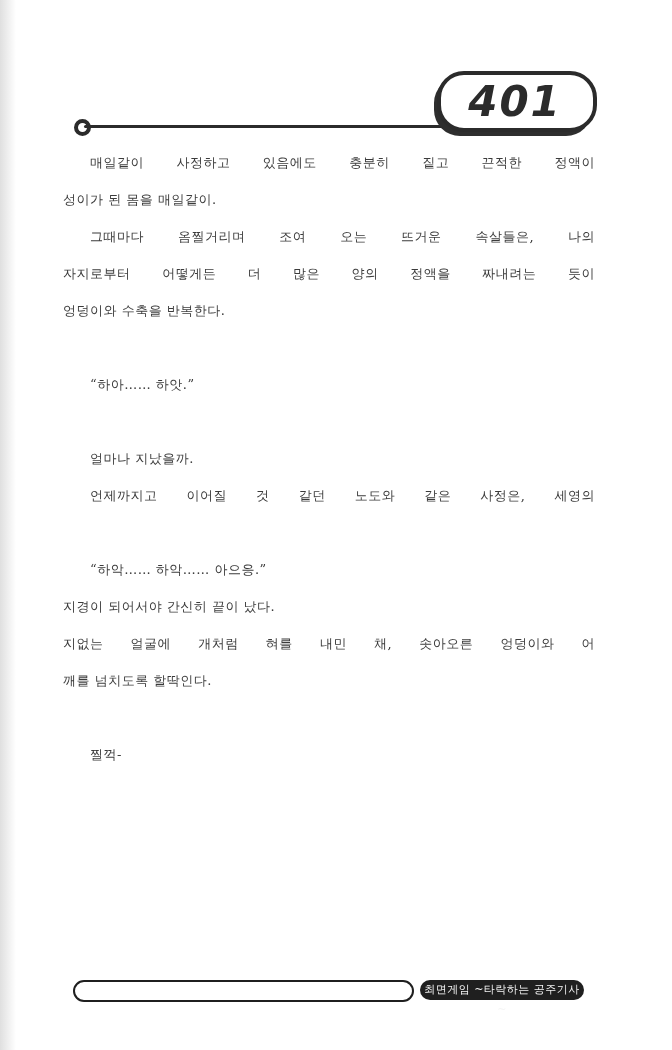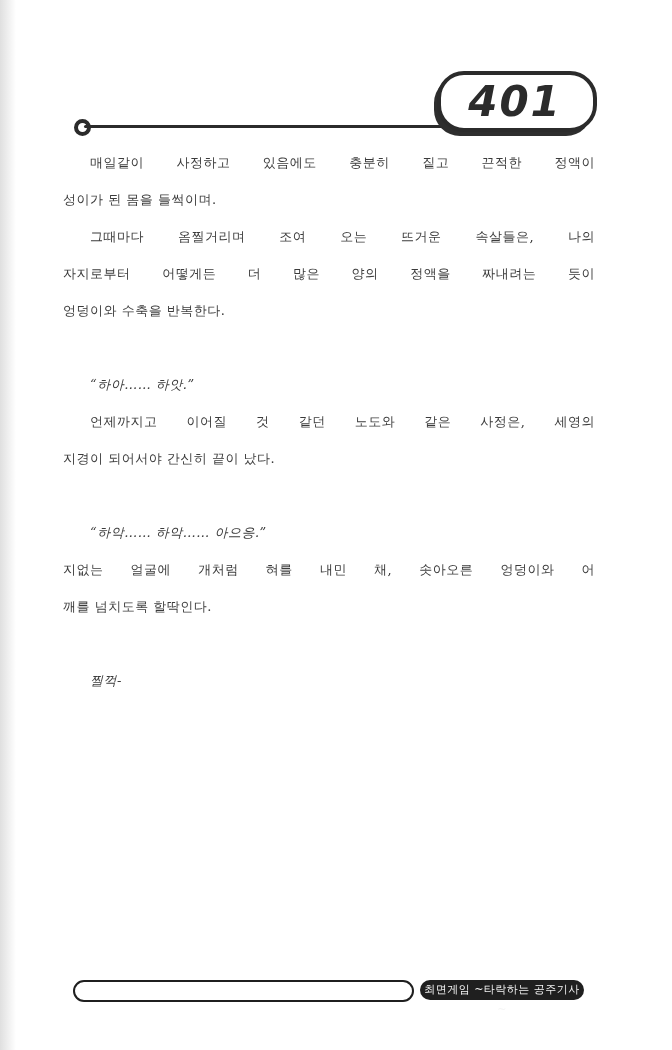--- a/index.html
+++ b/index.html
@@ -72,21 +72,21 @@
     color: #3b3b3b;
     letter-spacing: 0.5px;
   }
   .line { white-space: nowrap; }
   .fill {
     white-space: normal;
     text-align: justify;
     text-align-last: justify;
   }
   .ind { text-indent: 27px; }
-  .sp  { margin-top: 37px; font-style: italic; }
+  .sp  { margin-top: 37px; }
 
   
   .footer-box {
     position: absolute;
     left: 73px; top: 980px;
     width: 337px; height: 18px;
     border: 2px solid #1f1f1f;
     border-radius: 11px;
     background: #ffffff;
   }
@@ -111,28 +111,29 @@
   <div class="edge-shade"></div>
 
   <div class="ring"></div>
   <div class="rule"></div>
   <div class="page-badge">
     <span class="num">401</span>
   </div>
 
   <div class="text-block">
     <div class="line fill ind">매일같이 사정하고 있음에도 충분히 짙고 끈적한 정액이</div>
-    <div class="line">성이가 된 몸을 들썩이며.</div>
+    <div class="line">성이가 된 몸을 매일같이.</div>
     <div class="line fill ind">그때마다 옴찔거리며 조여 오는 뜨거운 속살들은, 나의</div>
     <div class="line fill">자지로부터 어떻게든 더 많은 양의 정액을 짜내려는 듯이</div>
     <div class="line">엉덩이와 수축을 반복한다.</div>
     <div class="line ind sp">“하아…… 하앗.”</div>
+    <div class="line ind sp">얼마나 지났을까.</div>
     <div class="line fill ind">언제까지고 이어질 것 같던 노도와 같은 사정은, 세영의</div>
+    <div class="line ind sp">“하악…… 하악…… 아으응.”</div>
     <div class="line">지경이 되어서야 간신히 끝이 났다.</div>
-    <div class="line ind sp">“하악…… 하악…… 아으응.”</div>
     <div class="line fill">지없는 얼굴에 개처럼 혀를 내민 채, 솟아오른 엉덩이와 어</div>
     <div class="line">깨를 넘치도록 할딱인다.</div>
     <div class="line ind sp">찔꺽-</div>
   </div>
 
   <div class="footer-box"></div>
   <div class="title-badge">최면게임 ~타락하는 공주기사~</div>
 </div>
 
 </body></html>

